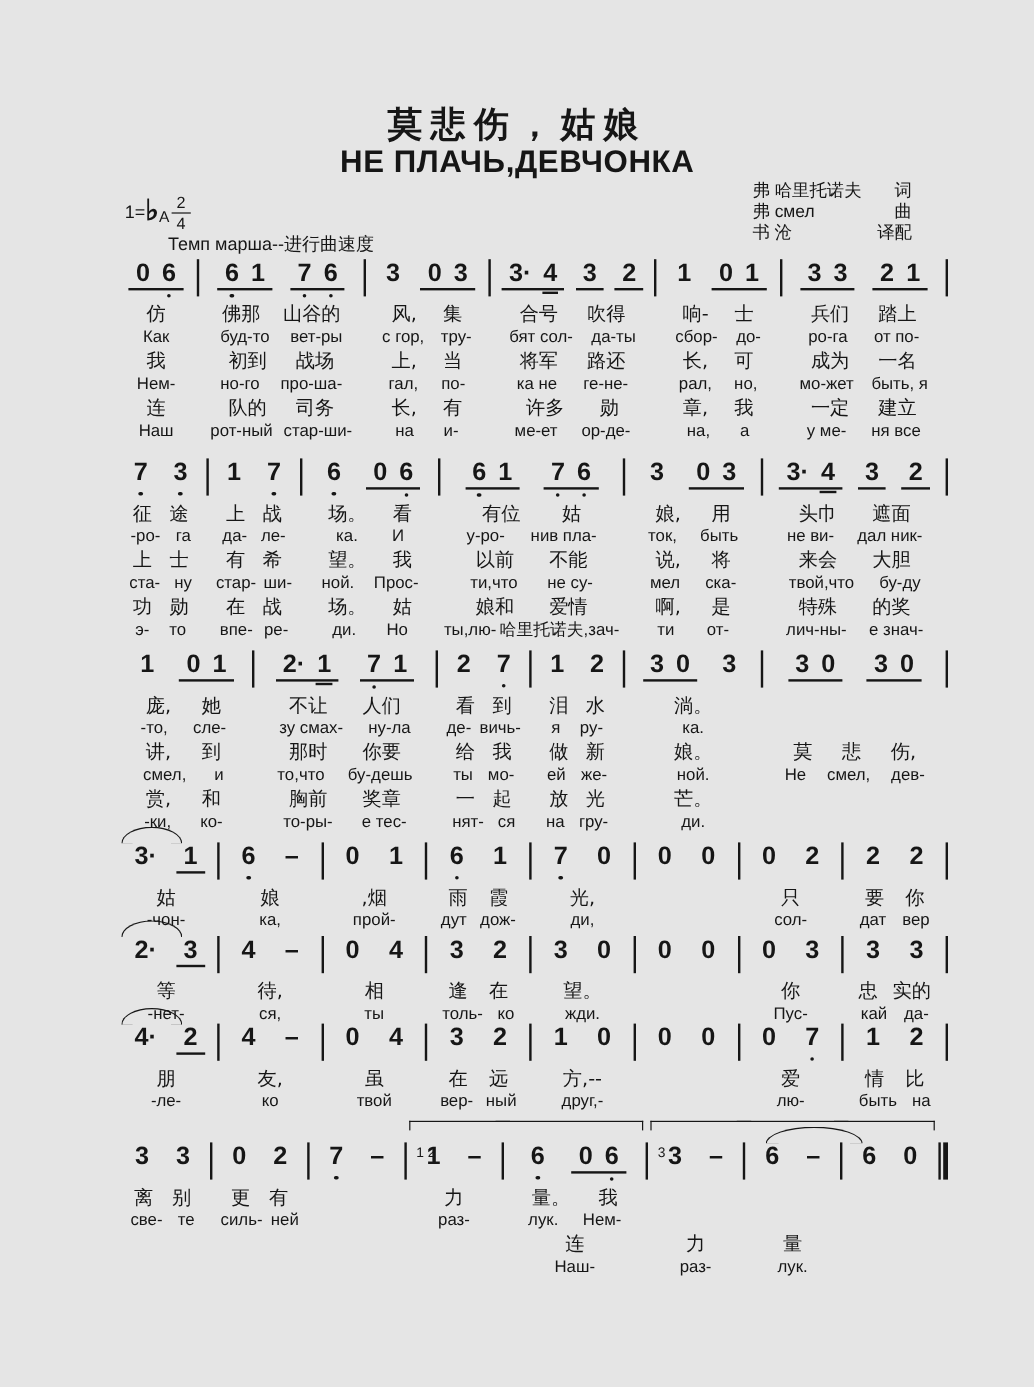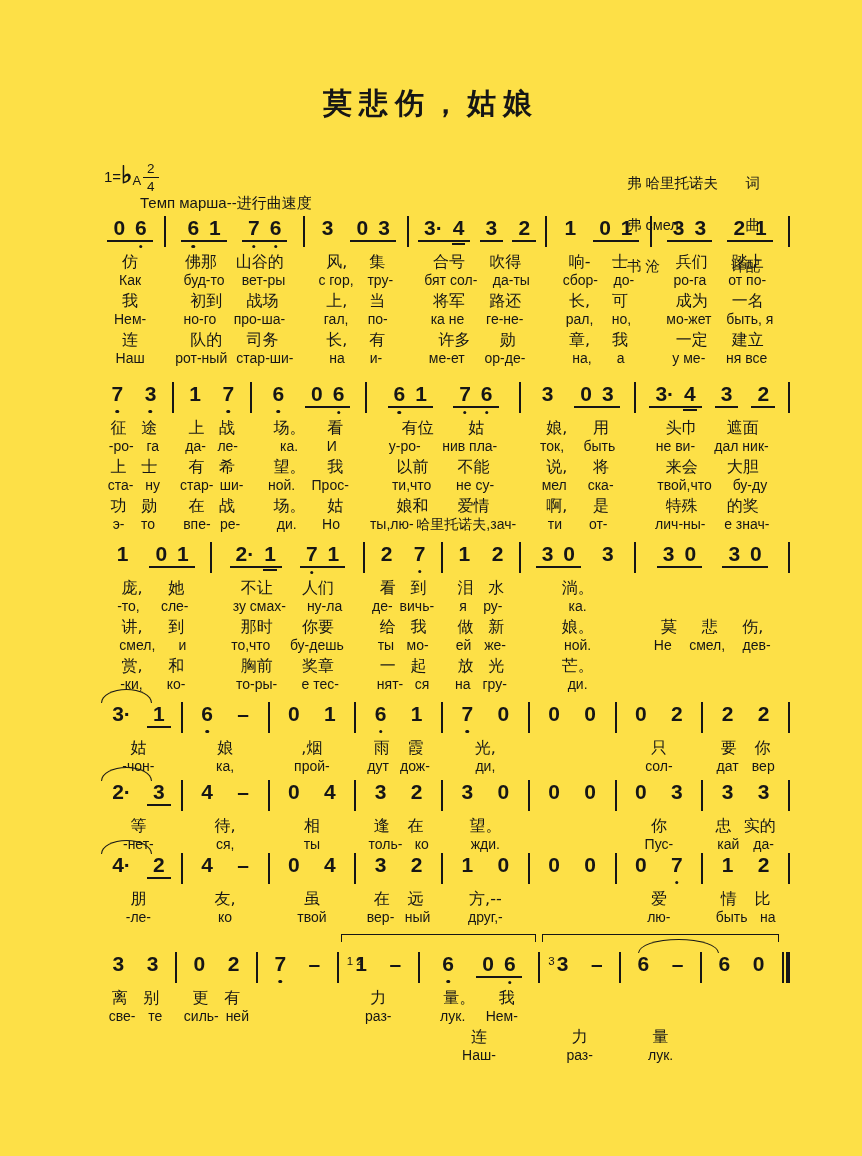--- a/index.html
+++ b/index.html
@@ -1,31 +1,31 @@
 <!DOCTYPE html>
 <html><head>
 <meta charset="utf-8">
 <style>
   html,body{margin:0;padding:0;background:#fff;}
-  .page{position:relative;width:862px;height:1156px;background:#fde047;overflow:hidden;
+  .page{position:relative;width:862px;height:1156px;background:#e5e5e5;overflow:hidden;
         font-family:"Liberation Sans",sans-serif;color:#161616;}
   .title-zh{position:absolute;top:84px;left:0;width:100%;text-align:center;
             font-family:"DejaVu Serif",serif;font-weight:bold;font-size:29px;letter-spacing:7px;}
   .title-ru{position:absolute;top:119px;left:0;width:100%;text-align:center;
             font-weight:bold;font-size:26px;letter-spacing:0.5px;}
   .keysig{position:absolute;top:161px;left:104px;font-size:15px;white-space:nowrap;}
   .keysig .flat{font-size:24px;font-weight:bold;vertical-align:-1px;}
   .keysig .keynote{font-size:13px;vertical-align:-3px;}
   .frac{display:inline-block;text-align:center;font-size:13.5px;line-height:1;
         vertical-align:-9px;margin-left:2px;}
   .frac .num{display:block;border-bottom:1.5px solid #161616;padding:0 4px 2px;}
   .frac .den{display:block;padding-top:2px;}
   .tempo{position:absolute;top:194px;left:140px;font-size:15px;}
   .credits{position:absolute;top:151px;left:627px;width:133px;font-size:14.5px;line-height:17.5px;}
-  .credit-line{display:flex;justify-content:space-between;margin-top:24px;}
+  .credit-line{display:flex;justify-content:space-between;}
 
   .system{position:absolute;left:96px;width:694px;display:flex;align-items:flex-start;}
   .measure{display:flex;flex-direction:column;min-width:0;position:relative;flex-basis:0;}
   .nrow{display:flex;justify-content:space-evenly;align-items:flex-start;height:30px;
         font-weight:bold;font-size:21px;line-height:24px;}
   .grp{display:inline-flex;padding:0 1px;position:relative;}
   .grp.u1{border-bottom:2px solid #161616;}
   .nt{position:relative;padding:0 5px;}
   .nt.low::after{content:"";position:absolute;left:50%;transform:translateX(-50%);
         bottom:-7px;width:3.5px;height:3.5px;border-radius:50%;background:#161616;}
@@ -49,20 +49,21 @@
   .lyr.first{margin-top:6px;}
   .lyr.zh{height:20px;font-size:16px;line-height:20px;font-family:"DejaVu Sans",sans-serif;}
   .lyr.ru{height:19px;font-size:14px;line-height:17px;}
   .syl{display:inline-block;}
 </style>
 </head>
 <body>
 
 <div class="page">
   <div class="title-zh">莫悲伤，姑娘</div>
+  <div class="title-ru">НЕ ПЛАЧЬ,ДЕВЧОНКА</div>
 
   <div class="keysig"><span>1=</span><span class="flat">♭</span><span class="keynote">A</span><span class="frac"><span class="num">2</span><span class="den">4</span></span></div>
 
   <div class="tempo">Темп марша--进行曲速度</div>
 
   <div class="credits">
     <div class="credit-line">
       <span>弗 哈里托诺夫</span>
       <span>词</span>
     </div>

